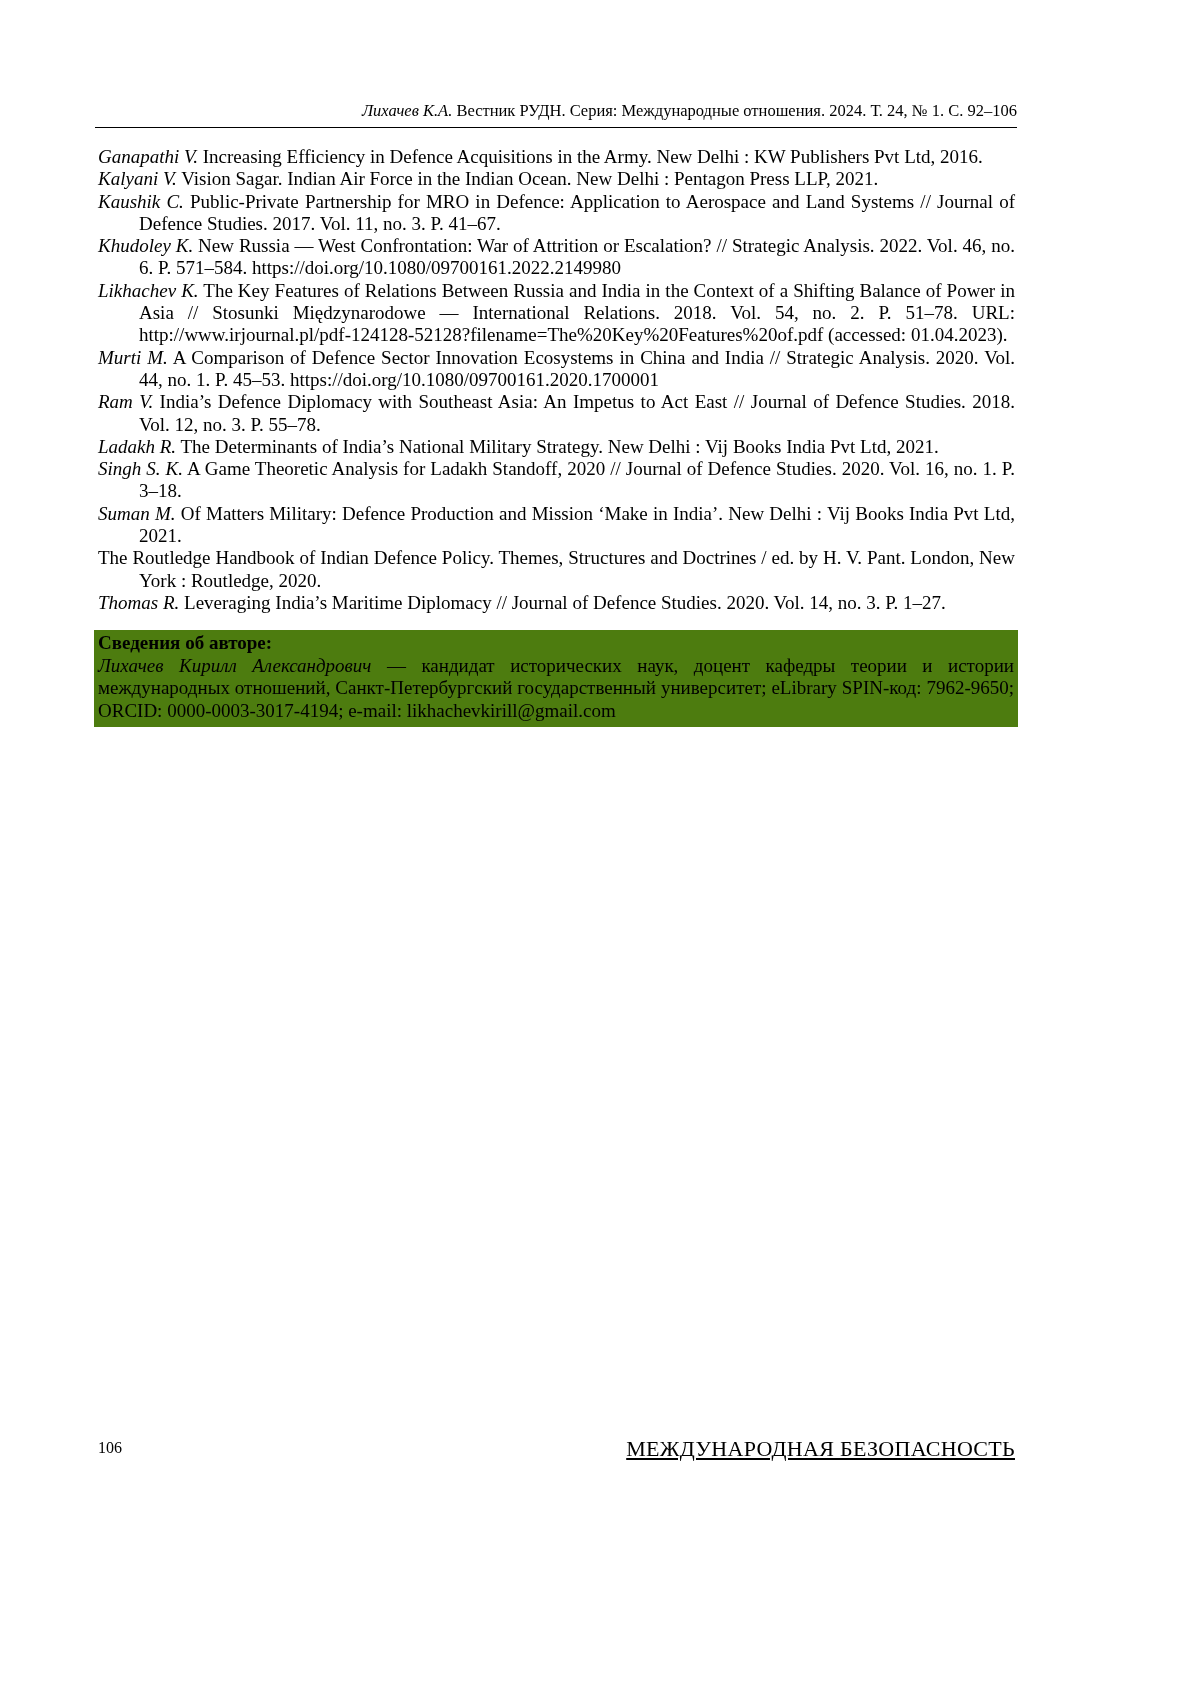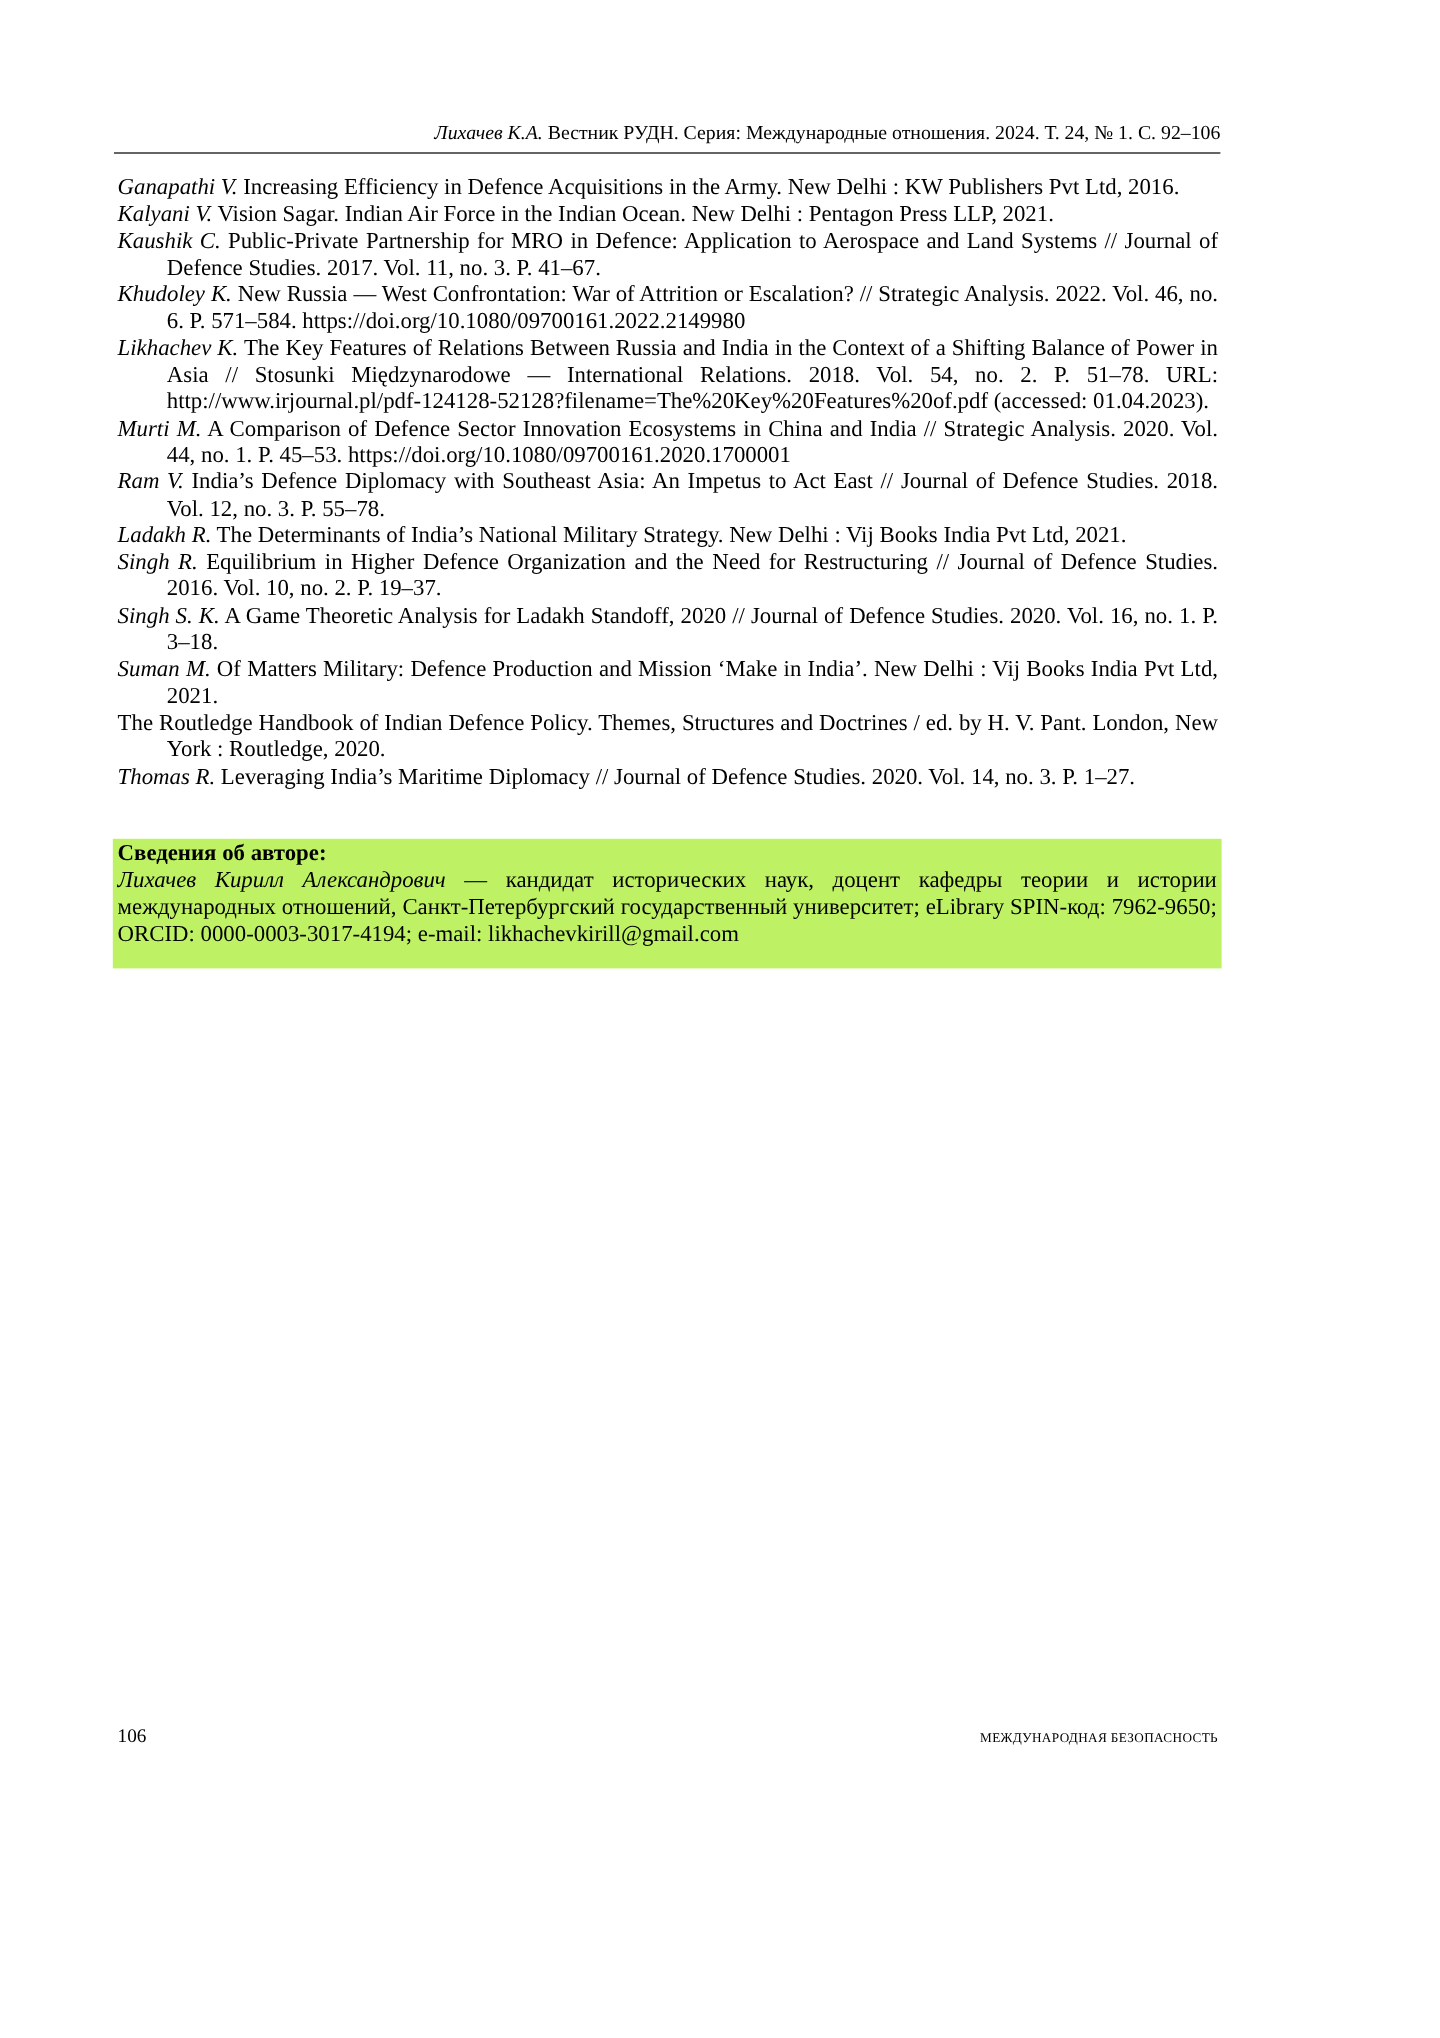--- a/index.html
+++ b/index.html
@@ -38,25 +38,25 @@
   }
   .ref {
     font-size: 19px;
     line-height: 22.3px;
     text-align: justify;
     padding-left: 41px;
     text-indent: -41px;
   }
   .ref .it { font-style: italic; }
   .author-block {
-    margin-top: 40px;
-    background: #bef264;
+    margin-top: 16px;
+    background: #4d7c0f;
     margin-left: -4px;
     margin-right: -3px;
-    padding: 2px 4px 16px 4px;
+    padding: 2px 4px 5px 4px;
   }
   .author-block h3 {
     font-size: 19px;
     line-height: 22.5px;
     font-weight: bold;
   }
   .author-block p {
     font-size: 19px;
     line-height: 22.5px;
     text-align: justify;
@@ -66,23 +66,24 @@
     position: absolute;
     top: 1437px;
     left: 98px;
     font-size: 16px;
     line-height: 22px;
   }
   .footer-section {
     position: absolute;
     top: 1439px;
     right: 185px;
-    font-size: 11px;
+    font-size: 22px;
     line-height: 20px;
     letter-spacing: 0.3px;
+    text-decoration: underline;
   }
 </style>
 </head>
 <body>
 
 <div class="page">
 
   <div class="running-header">
     <span class="it">Лихачев К.А.</span><span> Вестник РУДН. Серия: Международные отношения. 2024. Т. 24, № 1. С. 92–106</span>
   </div>
@@ -91,21 +92,20 @@
 
     <div>
       <p class="ref"><span class="it">Ganapathi V.</span><span> Increasing Efficiency in Defence Acquisitions in the Army. New Delhi : KW Publishers Pvt Ltd, 2016.</span></p>
       <p class="ref"><span class="it">Kalyani V.</span><span> Vision Sagar. Indian Air Force in the Indian Ocean. New Delhi : Pentagon Press LLP, 2021.</span></p>
       <p class="ref"><span class="it">Kaushik C.</span><span> Public-Private Partnership for MRO in Defence: Application to Aerospace and Land Systems // Journal of Defence Studies. 2017. Vol. 11, no. 3. P. 41–67.</span></p>
       <p class="ref"><span class="it">Khudoley K.</span><span> New Russia — West Confrontation: War of Attrition or Escalation? // Strategic Analysis. 2022. Vol. 46, no. 6. P. 571–584. https://doi.org/10.1080/09700161.2022.2149980</span></p>
       <p class="ref"><span class="it">Likhachev K.</span><span> The Key Features of Relations Between Russia and India in the Context of a Shifting Balance of Power in Asia // Stosunki Międzynarodowe — International Relations. 2018. Vol. 54, no. 2. P. 51–78. URL: http://www.irjournal.pl/pdf-124128-52128?filename=The%20Key%20Features%20of.pdf (accessed: 01.04.2023).</span></p>
       <p class="ref"><span class="it">Murti M.</span><span> A Comparison of Defence Sector Innovation Ecosystems in China and India // Strategic Analysis. 2020. Vol. 44, no. 1. P. 45–53. https://doi.org/10.1080/09700161.2020.1700001</span></p>
       <p class="ref"><span class="it">Ram V.</span><span> India’s Defence Diplomacy with Southeast Asia: An Impetus to Act East // Journal of Defence Studies. 2018. Vol. 12, no. 3. P. 55–78.</span></p>
       <p class="ref"><span class="it">Ladakh R.</span><span> The Determinants of India’s National Military Strategy. New Delhi : Vij Books India Pvt Ltd, 2021.</span></p>
-      <p class="ref"><span class="it">Singh R.</span><span> Equilibrium in Higher Defence Organization and the Need for Restructuring // Journal of Defence Studies. 2016. Vol. 10, no. 2. P. 19–37.</span></p>
       <p class="ref"><span class="it">Singh S. K.</span><span> A Game Theoretic Analysis for Ladakh Standoff, 2020 // Journal of Defence Studies. 2020. Vol. 16, no. 1. P. 3–18.</span></p>
       <p class="ref"><span class="it">Suman M.</span><span> Of Matters Military: Defence Production and Mission ‘Make in India’. New Delhi : Vij Books India Pvt Ltd, 2021.</span></p>
       <p class="ref"><span class="it"></span><span>The Routledge Handbook of Indian Defence Policy. Themes, Structures and Doctrines / ed. by H. V. Pant. London, New York : Routledge, 2020.</span></p>
       <p class="ref"><span class="it">Thomas R.</span><span> Leveraging India’s Maritime Diplomacy // Journal of Defence Studies. 2020. Vol. 14, no. 3. P. 1–27.</span></p>
     </div>
 
     <div class="author-block">
       <h3>Сведения об авторе:</h3>
       <p><span class="it">Лихачев Кирилл Александрович</span><span> — кандидат исторических наук, доцент кафедры теории и истории международных отношений, Санкт-Петербургский государственный университет; eLibrary SPIN-код: 7962-9650; ORCID: 0000-0003-3017-4194; e-mail: likhachevkirill@gmail.com</span></p>
     </div>

